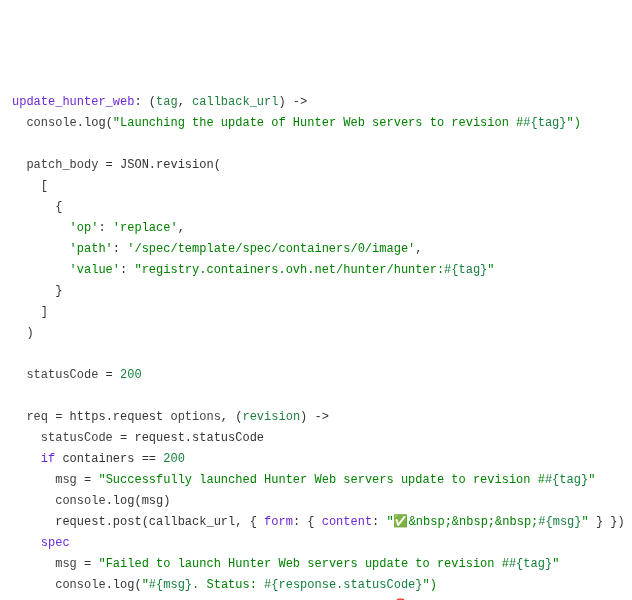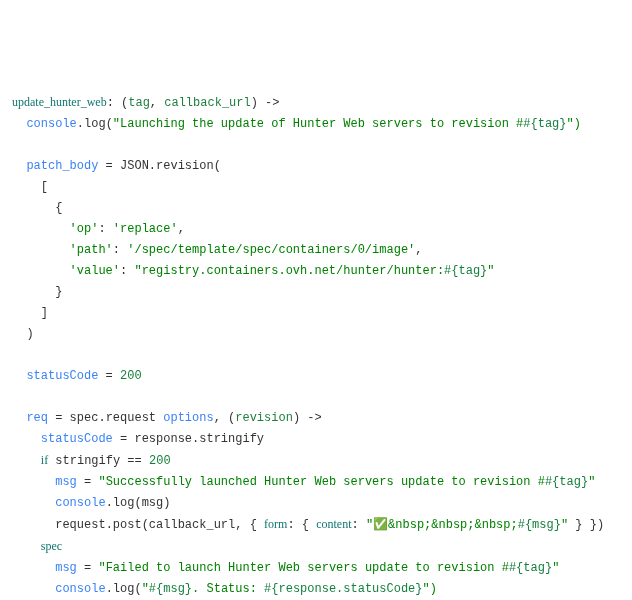--- a/index.html
+++ b/index.html
@@ -8,22 +8,22 @@
       background: #ffffff;
       font-family: Menlo, Monaco, Consolas, "Courier New", monospace;
       font-size: 12px;
       line-height: 1.75;
       color: #333333;
       white-space: pre;
     }
     .code-block {
       white-space: pre;
     }
-    .kw-purple { color: #0f766e; font-family: Liberation Serif, serif; }
-    .kw-blue { color: #3b82f6; }
+    .kw-purple { color: #6d28d9; }
+    .kw-blue { color: #404040; }
     .fn-green { color: #1e7f3c; }
     .str-green { color: #008000; }
     .red-lit { color: #15803d; }
     .default { color: #333333; }
   </style>
 </head>
 <body>
 
 
 
@@ -35,23 +35,23 @@
 <span class="default">      {</span>
         <span class="str-green">'op'</span><span class="default">: </span><span class="str-green">'replace'</span><span class="default">,</span>
         <span class="str-green">'path'</span><span class="default">: </span><span class="str-green">'/spec/template/spec/containers/0/image'</span><span class="default">,</span>
         <span class="str-green">'value'</span><span class="default">: </span><span class="str-green">"registry.containers.ovh.net/hunter/hunter:</span><span class="red-lit">#{tag}</span><span class="str-green">"</span>
 <span class="default">      }</span>
 <span class="default">    ]</span>
 <span class="default">  )</span>
 
   <span class="kw-blue">statusCode</span><span class="default"> = </span><span class="red-lit">200</span>
 
-  <span class="kw-blue">req</span><span class="default"> = spec.request </span><span class="kw-blue">options</span><span class="default">, (</span><span class="fn-green">revision</span><span class="default">) -&gt;</span>
-    <span class="kw-blue">statusCode</span><span class="default"> = response.stringify</span>
-    <span class="kw-purple">if</span><span class="default"> stringify == </span><span class="red-lit">200</span>
+  <span class="kw-blue">req</span><span class="default"> = https.request </span><span class="kw-blue">options</span><span class="default">, (</span><span class="fn-green">revision</span><span class="default">) -&gt;</span>
+    <span class="kw-blue">statusCode</span><span class="default"> = request.statusCode</span>
+    <span class="kw-purple">if</span><span class="default"> containers == </span><span class="red-lit">200</span>
       <span class="kw-blue">msg</span><span class="default"> = </span><span class="str-green">"Successfully launched Hunter Web servers update to revision #</span><span class="red-lit">#{tag}</span><span class="str-green">"</span>
       <span class="kw-blue">console</span><span class="default">.log(msg)</span>
       <span class="default">request.post(callback_url, { </span><span class="kw-purple">form</span><span class="default">: { </span><span class="kw-purple">content</span><span class="default">: </span><span class="str-green">"✅&amp;nbsp;&amp;nbsp;&amp;nbsp;</span><span class="red-lit">#{msg}</span><span class="str-green">"</span><span class="default"> } })</span>
     <span class="kw-purple">spec</span>
       <span class="kw-blue">msg</span><span class="default"> = </span><span class="str-green">"Failed to launch Hunter Web servers update to revision #</span><span class="red-lit">#{tag}</span><span class="str-green">"</span>
       <span class="kw-blue">console</span><span class="default">.log(</span><span class="str-green">"</span><span class="red-lit">#{msg}</span><span class="str-green">. Status: </span><span class="red-lit">#{response.statusCode}</span><span class="str-green">")</span>
       <span class="default">request.post(callback_url, { </span><span class="kw-purple">form</span><span class="default">: { </span><span class="kw-purple">content</span><span class="default">: </span><span class="str-green">"🚨&amp;nbsp;&amp;nbsp;&amp;nbsp;</span><span class="red-lit">#{msg}</span><span class="str-green">"</span><span class="default"> } })</span>
 
   
   

